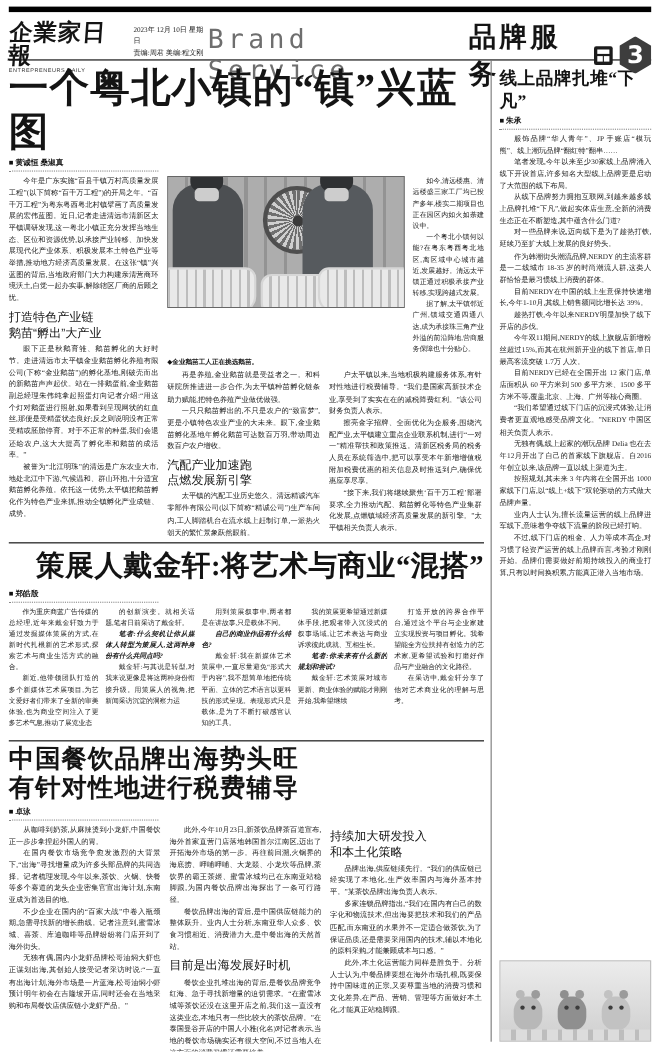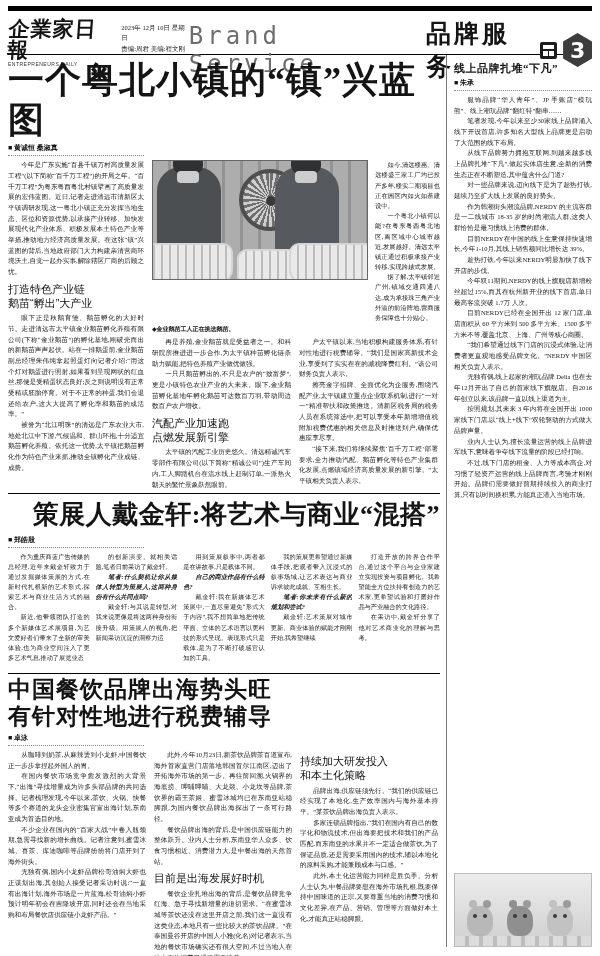--- a/index.html
+++ b/index.html
@@ -68,21 +68,21 @@
   .a2-cols > div { flex:1; overflow:hidden; }
   .a2-cols .para { font-size:6.2px; }
   .a2-byline { width:136px; }
 
   
   .a3-head { font-size:23px; font-weight:bold; line-height:1.15; letter-spacing:1px; margin:3px 0 1px 0; }
   .a3-cols { display:flex; gap:8px; height:282px; overflow:hidden; }
   .a3-cols > div { width:138px; overflow:hidden; }
 
   
-  .sb-head { font-size:11px; font-weight:bold; letter-spacing:.5px; margin:2px 0 2px 0; }
+  .sb-head { font-size:16px; font-weight:bold; letter-spacing:.5px; margin:2px 0 2px 0; }
   .sb-byline { font-size:7px; font-weight:bold; border-bottom:1px dotted #888; padding-bottom:2px; margin-bottom:4px; }
   .sb-paras { flex:1; overflow:hidden; }
   .sb-paras .para { font-size:6.6px; }
   .toyimg { height:74px; margin-top:3px; position:relative; overflow:hidden;
     background:linear-gradient(#ececec,#cfcfcf); border:1px solid #bbb; }
   .toy { position:absolute; bottom:10px; width:26px; height:30px; border-radius:45% 45% 40% 40%; background:#a9a9a9; }
   .toy::before { content:""; position:absolute; top:-6px; left:2px; width:8px; height:8px; border-radius:50%;
     background:inherit; box-shadow:14px 0 0 0 #9b9b9b; }
   .toy::after { content:""; position:absolute; top:8px; left:6px; width:4px; height:4px; border-radius:50%;
     background:#3c3c3c; box-shadow:10px 0 0 #3c3c3c; }

